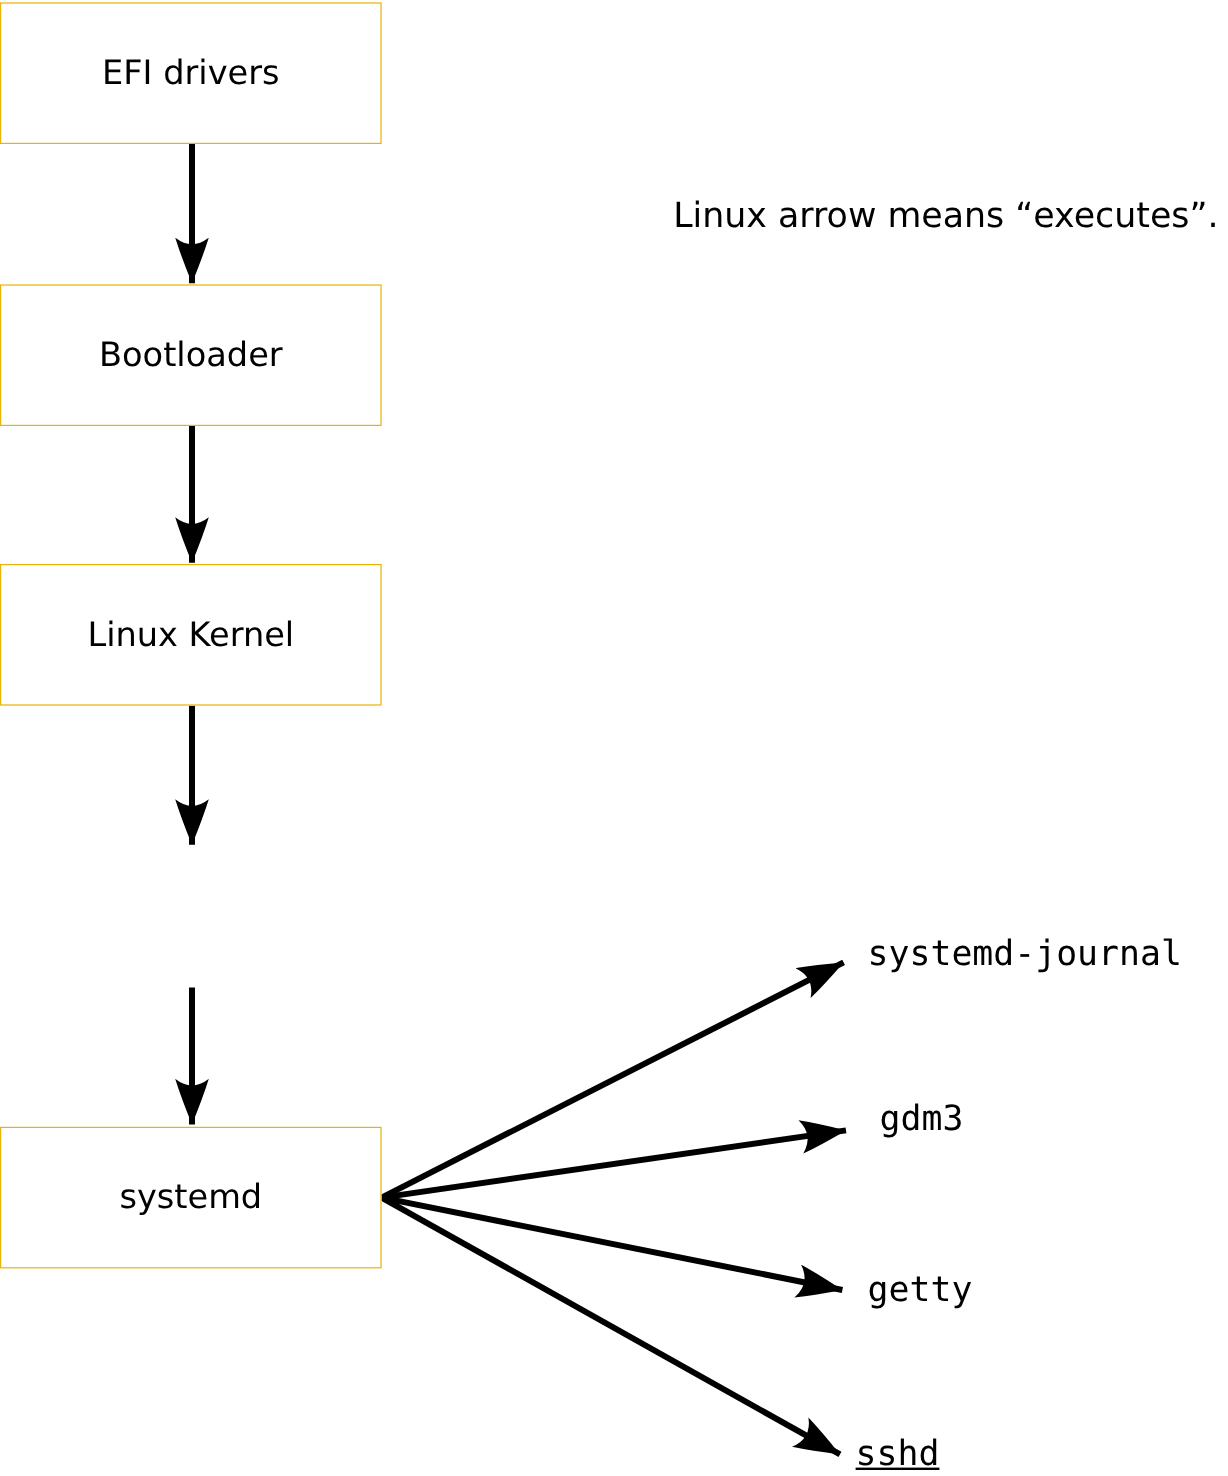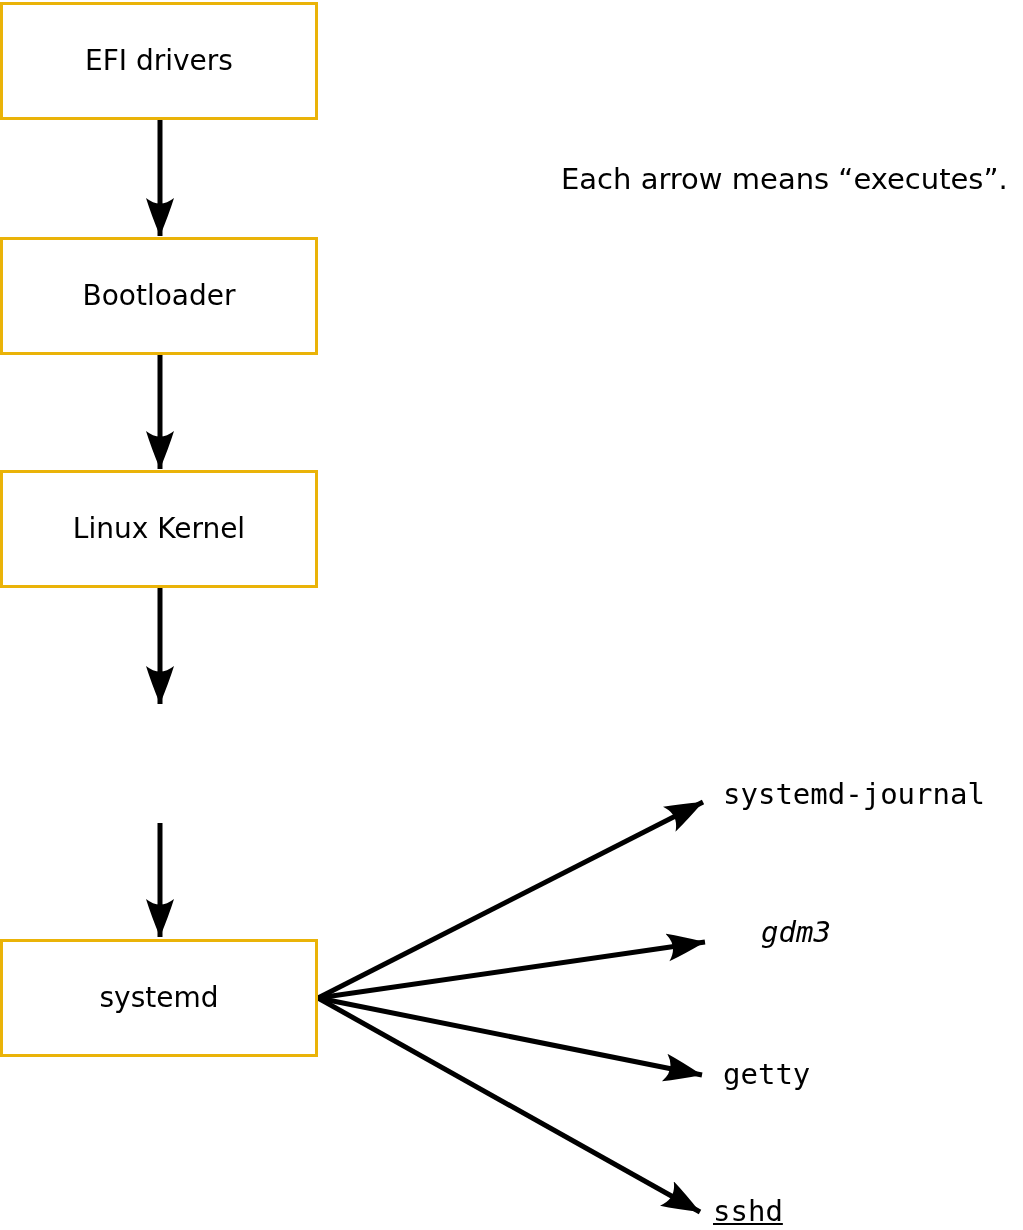--- a/index.html
+++ b/index.html
@@ -26,21 +26,21 @@
   .arrows-layer line {
     stroke: #000000;
     stroke-width: 5;
   }
   .node {
     position: absolute;
     left: 0;
     width: 318px;
     height: 118px;
     box-sizing: border-box;
-    border: 3px solid #eab308;
+    border: 1px solid #eab308;
     background: #ffffff;
     display: flex;
     align-items: center;
     justify-content: center;
     font-size: 28px;
     line-height: 1;
     white-space: nowrap;
   }
   .node-efi        { top: 2px; }
   .node-bootloader { top: 237px; }
@@ -48,21 +48,21 @@
   .node-initramfs  { top: 705px; }
   .node-systemd    { top: 939px; text-align: right; }
   .leaf-label {
     position: absolute;
     font-family: "DejaVu Sans Mono", "Liberation Mono", monospace;
     font-size: 29px;
     line-height: 34px;
     white-space: nowrap;
   }
   .leaf-journal { left: 723px; top: 777px; }
-  .leaf-gdm3    { left: 761px; top: 915px; font-style: italic; }
+  .leaf-gdm3    { left: 733px; top: 915px; }
   .leaf-getty   { left: 723px; top: 1057px; text-align: center; }
   .leaf-sshd    { left: 713px; top: 1194px; text-decoration: underline; }
   .note {
     position: absolute;
     left: 561px;
     top: 162px;
     font-size: 29px;
     line-height: 34px;
     white-space: nowrap;
   }
@@ -101,15 +101,15 @@
   </div>
   <div class="node node-systemd">
     <span>systemd</span>
   </div>
 
   <div class="leaf-label leaf-journal">systemd-journal</div>
   <div class="leaf-label leaf-gdm3">gdm3</div>
   <div class="leaf-label leaf-getty">getty</div>
   <div class="leaf-label leaf-sshd">sshd</div>
 
-  <div class="note">Each arrow means “executes”.</div>
+  <div class="note">Linux arrow means “executes”.</div>
 
 </div>
 
 </body></html>

